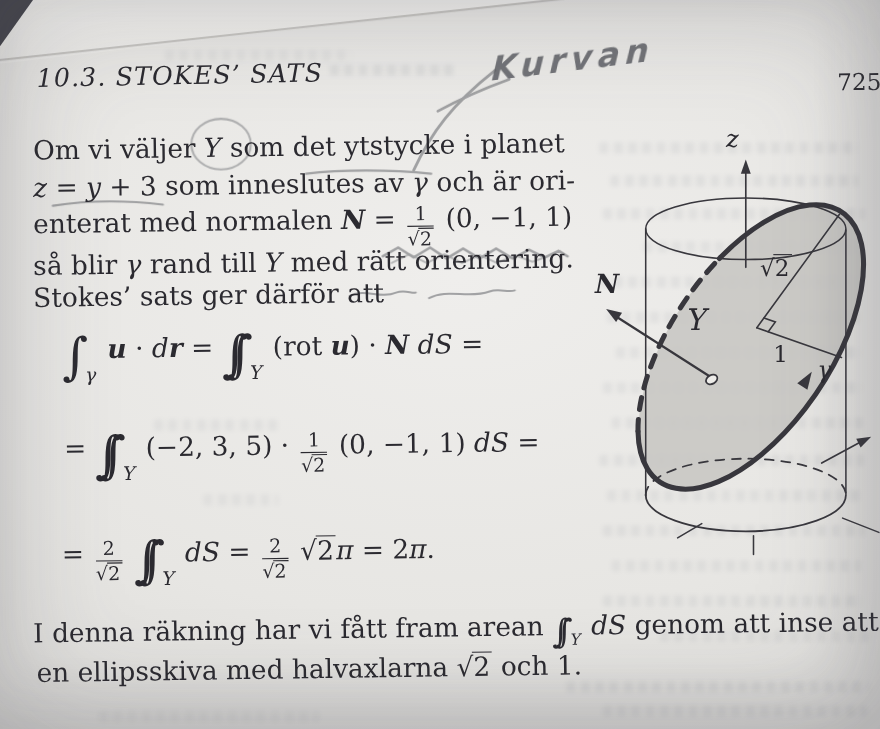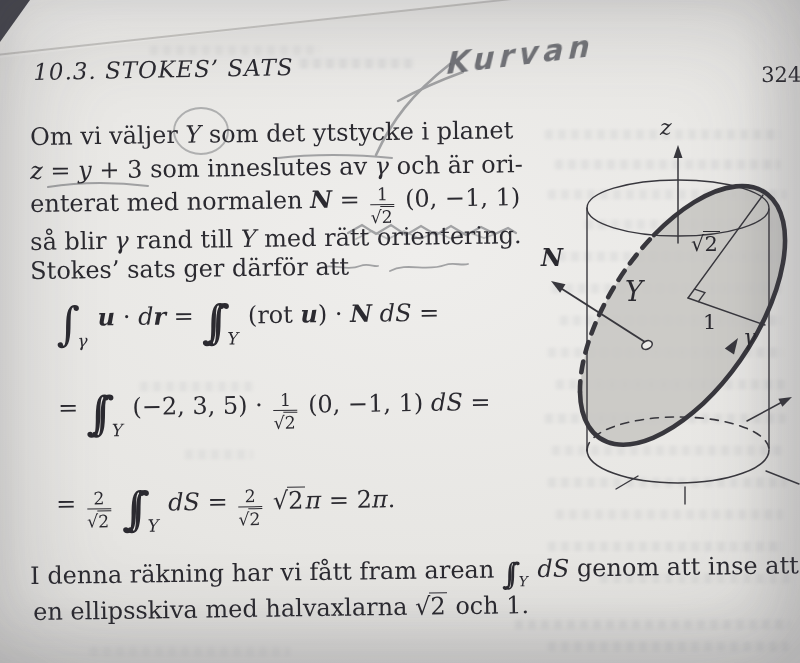--- a/index.html
+++ b/index.html
@@ -152,21 +152,21 @@
       <path d="M 278,158 C 310,154 355,154 392,158" stroke-width="2"></path>
       <path d="M 48,187 C 80,182 115,182 148,186" stroke-width="2"></path>
       <polyline points="348,233 362,225 376,234 391,225 406,235 421,226 436,235 451,226 466,235 481,227 495,234 508,228 516,233" stroke-width="2.3"></polyline>
       <polyline points="356,239 372,231 388,239 404,231 420,239 436,232 452,239 468,232 484,238 498,233" stroke-width="1.8" opacity="0.7"></polyline>
       <path d="M 318,269 C 332,262 346,272 360,266 C 368,263 374,267 378,266" stroke-width="1.8"></path>
       <path d="M 390,271 C 407,262 426,272 445,265 C 453,262 462,266 468,264" stroke-width="1.8"></path>
     </g>
   </svg>
 
   <div class="tx" id="header">10.3.  STOKES’ SATS</div>
-  <div class="tx" id="pagenum">324</div>
+  <div class="tx" id="pagenum">725</div>
   <div id="kurvan" style="position:absolute">Kurvan</div>
 
   <div class="tx" id="p1l1"><span class="tk-rm">Om vi väljer </span><span class="tk-it">Y</span><span class="tk-rm"> som det ytstycke i planet</span></div>
   <div class="tx" id="p1l2"><span class="tk-it">z</span><span class="tk-rm"> = </span><span class="tk-it">y</span><span class="tk-rm"> + 3 som inneslutes av </span><span class="tk-it">γ</span><span class="tk-rm"> och är ori-</span></div>
   <div class="tx" id="p1l3"><span class="tk-rm">enterat med normalen </span><span class="tk-bf">N</span><span class="tk-rm"> = </span><span class="frac"><span class="num">1</span><span class="den"><span>√</span><span class="rad">2</span></span></span><span class="tk-rm"> (0, −1, 1)</span></div>
   <div class="tx" id="p1l4"><span class="tk-rm">så blir </span><span class="tk-it">γ</span><span class="tk-rm"> rand till </span><span class="tk-it">Y</span><span class="tk-rm"> med rätt orientering.</span></div>
   <div class="tx" id="p1l5"><span class="tk-rm">Stokes’ sats ger därför att</span></div>
 
   <div class="tx" id="eq1"><span class="intwrap"><span class="intbig">∫</span><span class="isub">γ</span></span><span class="tk-bf"> u</span><span class="tk-rm"> · </span><span class="tk-it">d</span><span class="tk-bf">r</span><span class="tk-rm"> = </span><span class="intwrap"><span class="intbig">∫</span><span class="intbig i2">∫</span><span class="isub">Y</span></span><span class="tk-rm"> (rot </span><span class="tk-bf">u</span><span class="tk-rm">) · </span><span class="tk-bf">N</span><span class="tk-it"> dS</span><span class="tk-rm"> =</span></div>
   <div class="tx" id="eq2"><span class="tk-rm">= </span><span class="intwrap"><span class="intbig">∫</span><span class="intbig i2">∫</span><span class="isub">Y</span></span><span class="tk-rm"> (−2, 3, 5) · </span><span class="frac"><span class="num">1</span><span class="den"><span>√</span><span class="rad">2</span></span></span><span class="tk-rm"> (0, −1, 1) </span><span class="tk-it">dS</span><span class="tk-rm"> =</span></div>

